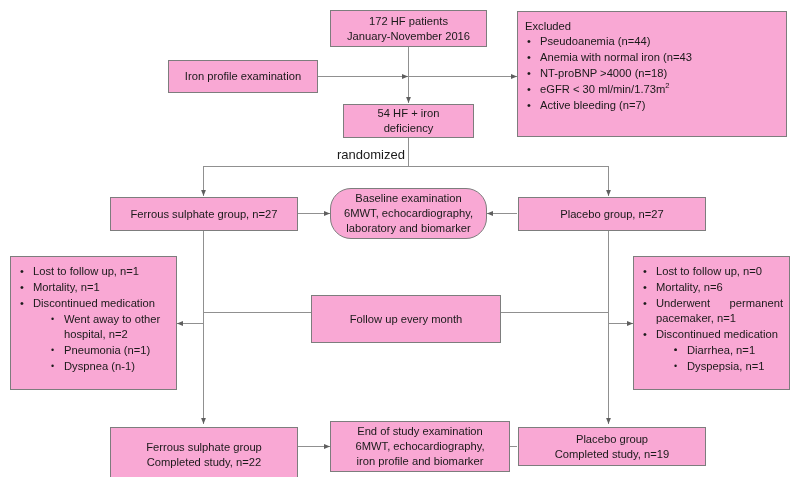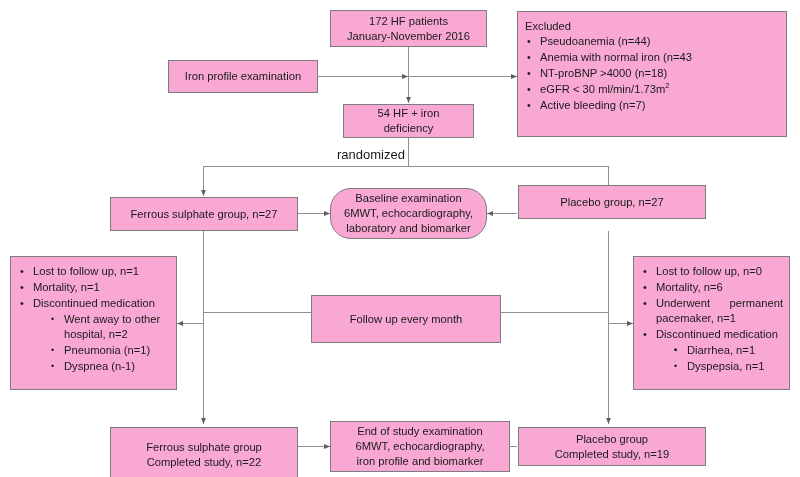--- a/index.html
+++ b/index.html
@@ -183,21 +183,21 @@
   <div class="box center" style="left:110px; top:197px; width:188px; height:34px;">
     <span class="line">Ferrous sulphate group, n=27</span>
   </div>
 
   <div class="box center" style="left:330px; top:188px; width:157px; height:51px;border-radius:21px;">
     <span class="line">Baseline examination</span>
     <span class="line">6MWT, echocardiography,</span>
     <span class="line">laboratory and biomarker</span>
   </div>
 
-  <div class="box center" style="left:518px; top:185px; width:188px; height:34px;">
+  <div class="box center" style="left:518px; top:197px; width:188px; height:34px;">
     <span class="line">Placebo group, n=27</span>
   </div>
 
   <div class="box listbox" style="left:10px; top:256px; width:167px; height:134px;">
     <ul class="bl">
       <li>
         <span class="bullet">•</span>
         <span>Lost to follow up, n=1</span>
       </li>
       <li>

